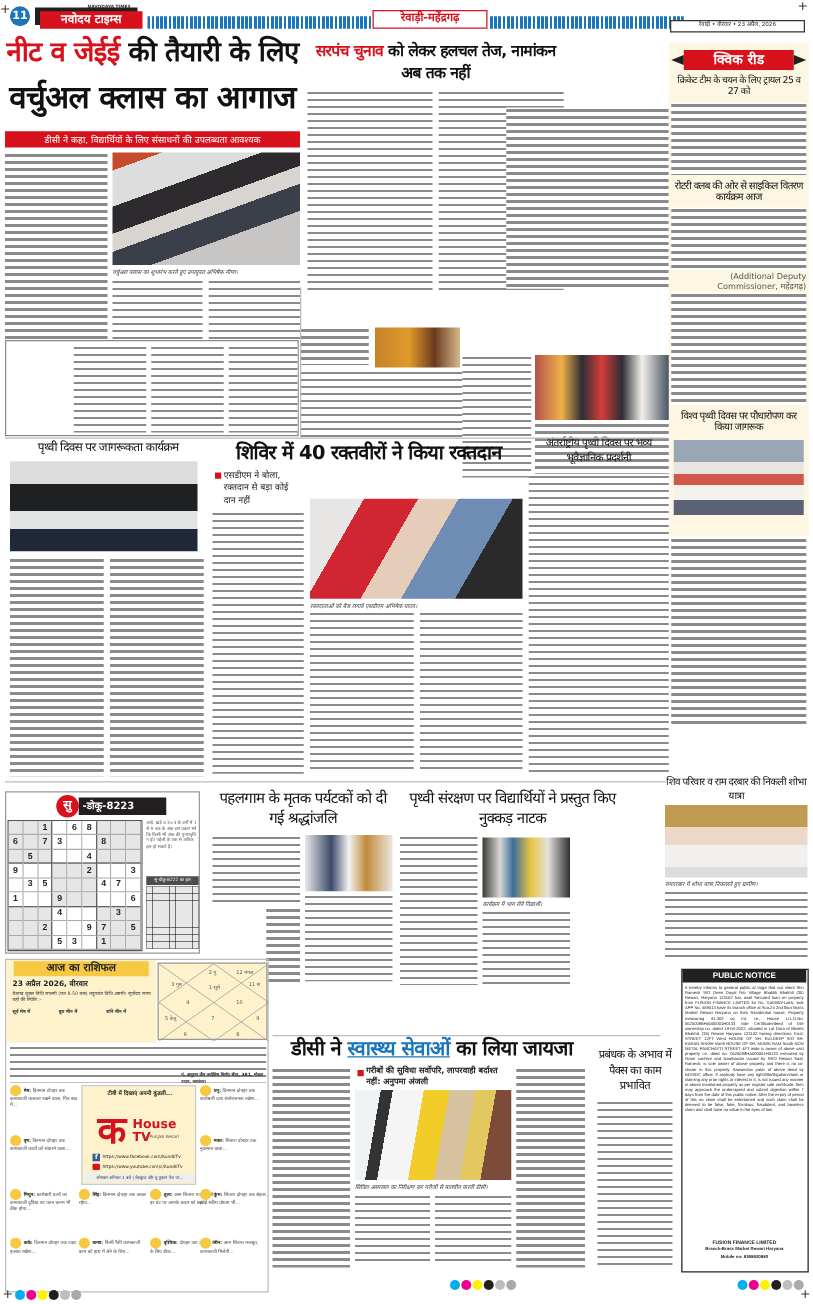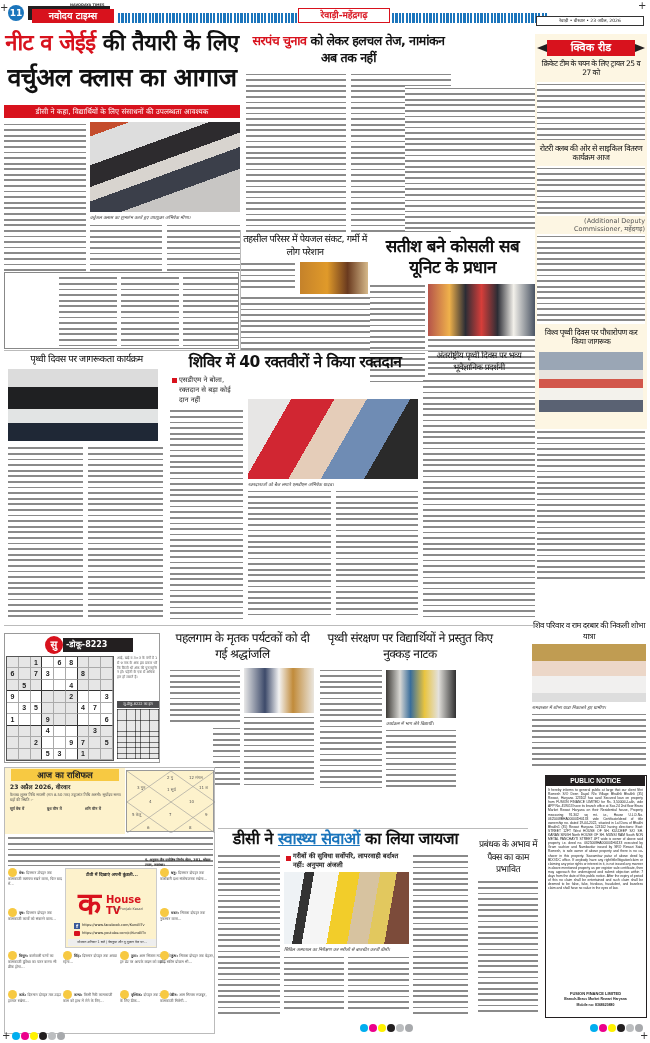--- a/index.html
+++ b/index.html
@@ -67,28 +67,26 @@
 
   <div class="abs hd" style="left:2px;top:294px;width:108px;font-size:8px;font-weight:normal">विश्व पृथ्वी दिवस पर पौधारोपण कर किया जागरूक</div>
   <div class="abs photo" style="left:4px;top:318px;width:104px;height:60px;background:linear-gradient(180deg,#9aa6b5 0 30%,#e8e4e0 30% 45%,#d2574b 45% 60%,#f3f2ec 60% 80%,#5a6273 80%)"></div>
 </div>
 
 <div class="abs" style="left:537px;top:430px;width:108px;height:150px">
   <div class="abs lines" style="left:0;top:0;width:108px;height:150px"></div>
 </div>
 
 <div class="abs" style="left:240px;top:232px;width:130px;height:120px">
-  <div class="abs hd" style="left:0;top:0;width:130px;font-size:9.5px;font-weight:normal;line-height:13px">तहसील परिसर में पेयजल संकट, गर्मी में लोग परेशान</div>
   <div class="abs lines" style="left:0;top:30px;width:55px;height:30px"></div>
   <div class="abs photo" style="left:60px;top:30px;width:68px;height:32px;background:linear-gradient(90deg,#c5822a,#e09a2a 40%,#6a3a1f 70%,#d6b98a)"></div>
   <div class="abs lines" style="left:0;top:64px;width:130px;height:55px"></div>
 </div>
 
 <div class="abs" style="left:370px;top:232px;width:165px;height:150px">
-  <div class="abs hd" style="left:0;top:4px;width:165px;font-size:17px;line-height:21px">सतीश बने कोसली सब यूनिट के प्रधान</div>
   <div class="abs lines" style="left:0;top:52px;width:55px;height:98px"></div>
   <div class="abs photo" style="left:58px;top:52px;width:107px;height:52px;background:linear-gradient(90deg,#b5534a,#efb14b 20%,#2c2d35 35%,#d63e3a 50%,#2c2d35 65%,#f2f0ea 80%,#4a5463)"></div>
   <div class="abs lines" style="left:58px;top:106px;width:107px;height:44px"></div>
 </div>
 
 <div class="abs" style="left:4px;top:272px;width:235px;height:77px;border:1px solid #888">
   <div class="abs lines" style="left:54px;top:3px;width:58px;height:70px"></div>
   <div class="abs lines" style="left:116px;top:3px;width:58px;height:70px"></div>
   <div class="abs lines" style="left:178px;top:3px;width:55px;height:70px"></div>
 </div>

